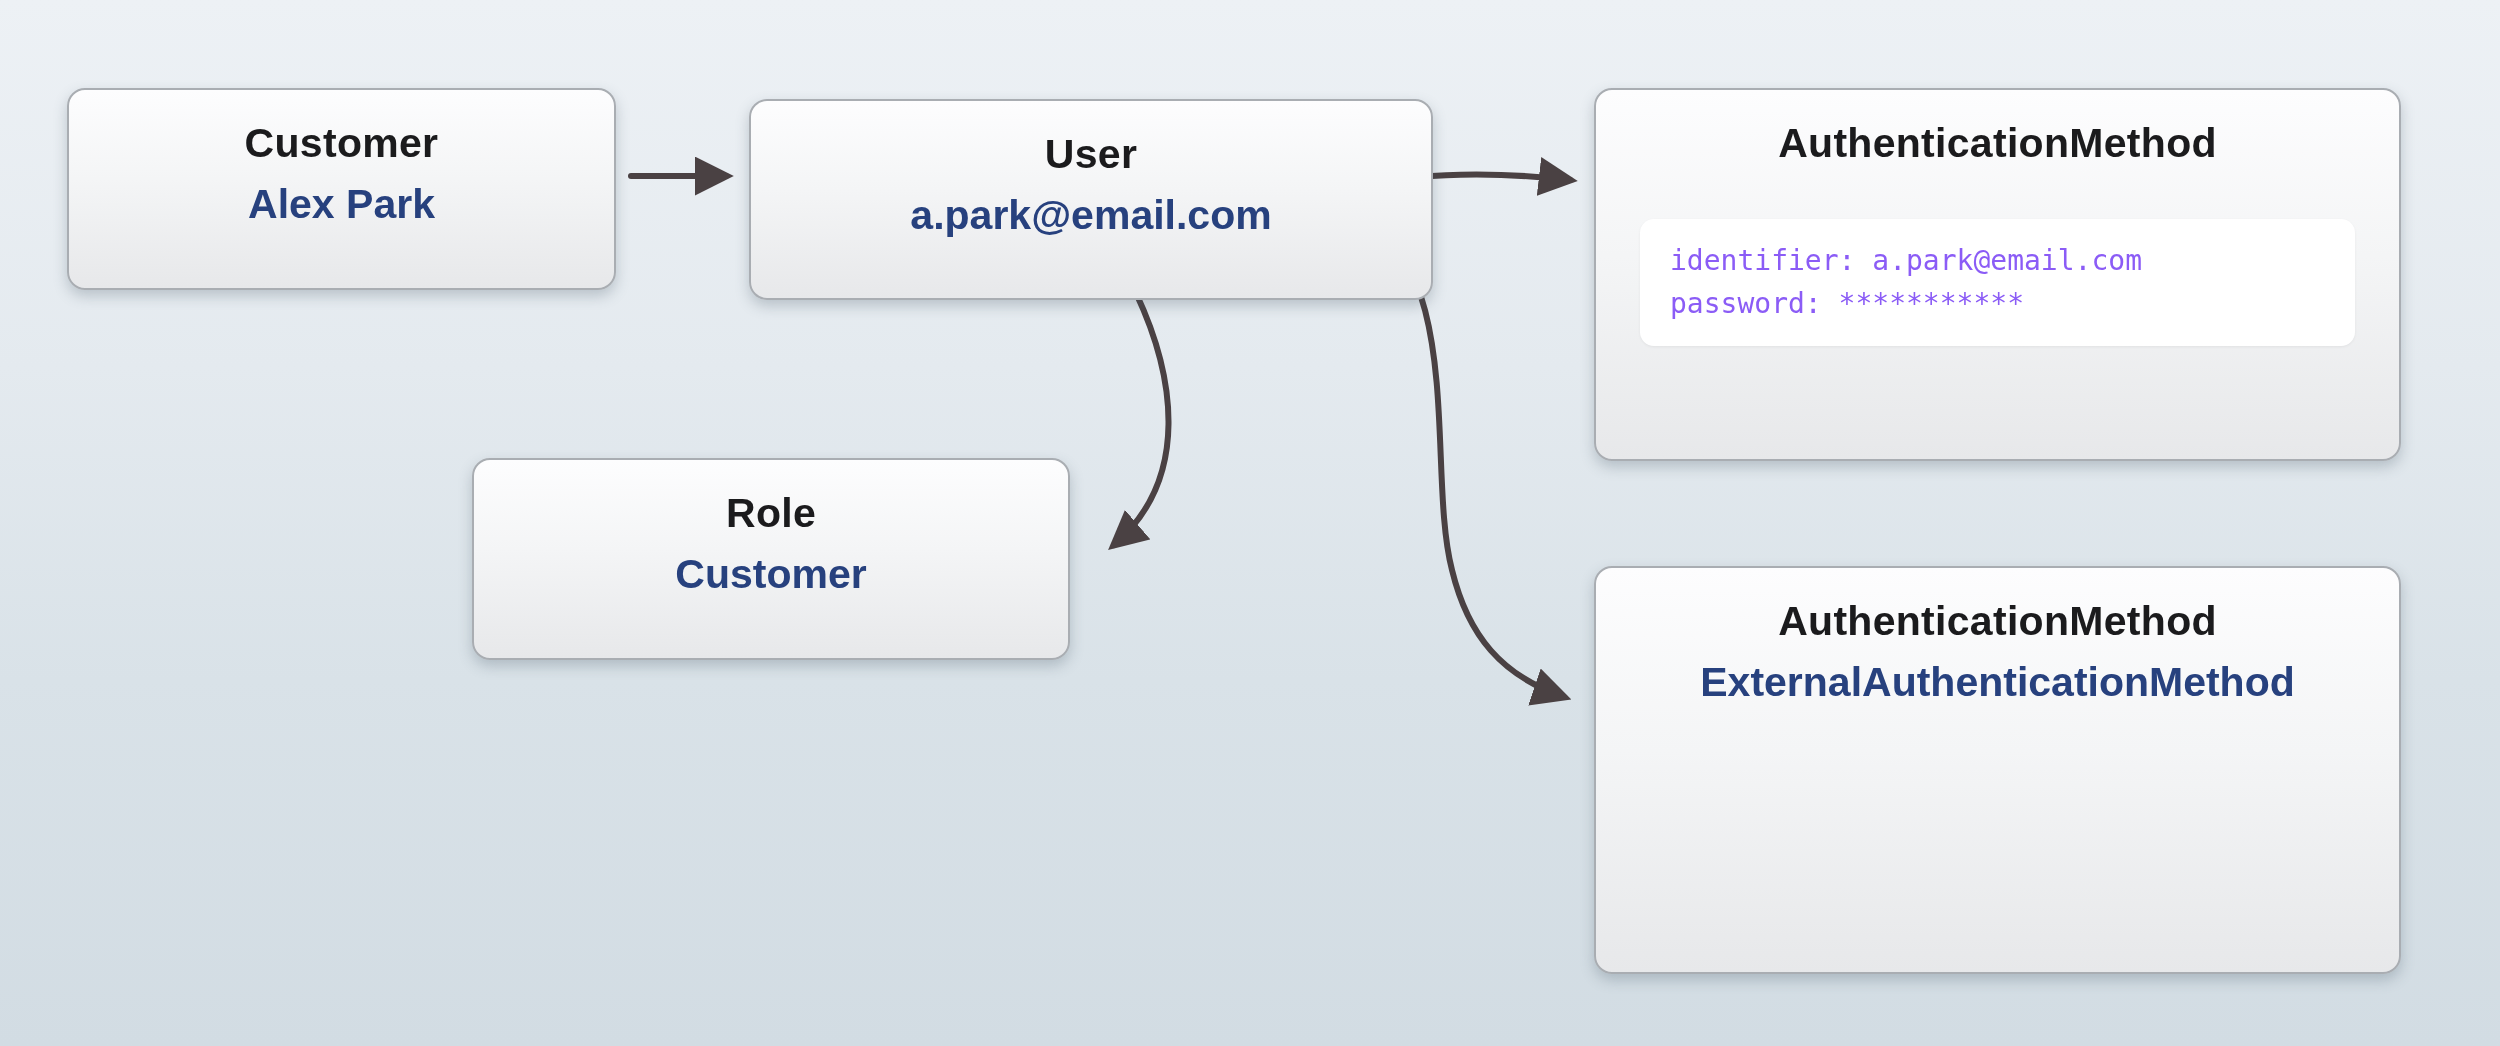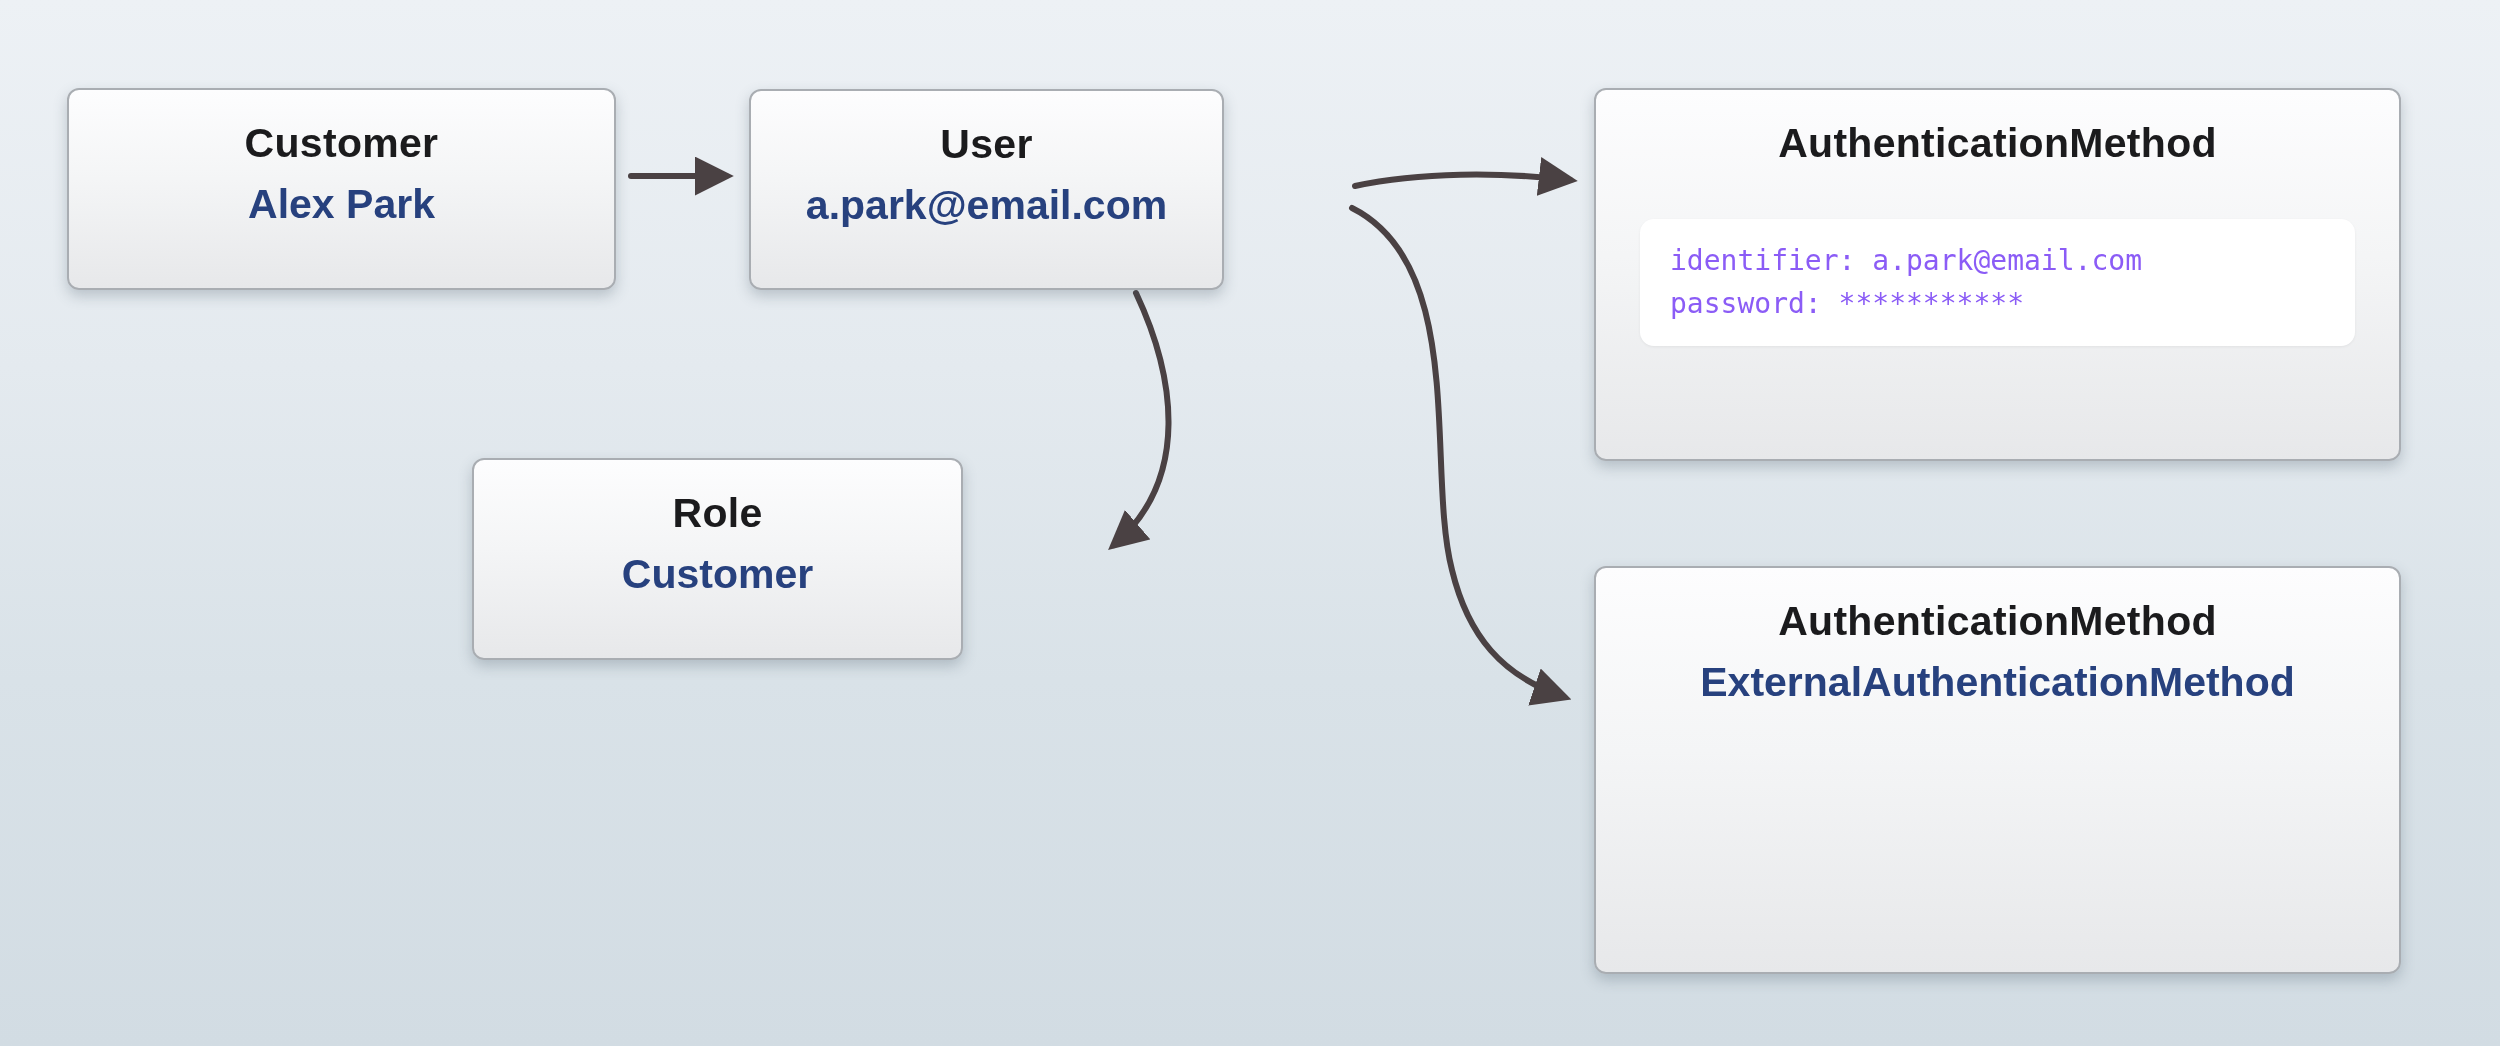--- a/index.html
+++ b/index.html
@@ -9,21 +9,21 @@
     background: linear-gradient(180deg, #edf1f5 0%, #e4eaef 35%, #d9e2e8 65%, #d2dce3 100%);
     position: relative;
     overflow: hidden;
   }
   .diagram { position: absolute; inset: 0; }
   .edges { position: absolute; left: 0; top: 0; width: 2500px; height: 1046px; pointer-events: none; }
   .node {
     position: absolute;
     background: linear-gradient(180deg, #fdfdfe 0%, #f4f5f6 45%, #e7e8ea 100%);
     border: 2px solid #a9adb2;
-    border-radius: 12px;
+    border-radius: 18px;
     box-shadow: 0 6px 14px rgba(70, 85, 100, 0.28);
     display: flex;
     flex-direction: column;
     align-items: center;
     padding-top: 30px;
   }
   .node .title {
     font-size: 41px;
     font-weight: bold;
     color: #1b1b1d;
@@ -43,23 +43,23 @@
     width: calc(100% - 88px);
     font-family: "DejaVu Sans Mono", "Liberation Mono", monospace;
     font-size: 28px;
     color: #8b5cf6;
     line-height: 1.55;
     text-align: left;
     align-self: center;
     box-shadow: 0 1px 3px rgba(0,0,0,0.06);
   }
   #node-customer      { left: 67px;   top: 88px;  width: 549px; height: 202px; }
-  #node-user          { left: 749px;  top: 89px;  width: 475px; height: 201px; }
+  #node-user          { left: 749px;  top: 99px;  width: 684px; height: 201px; }
   #node-native-auth   { left: 1594px; top: 88px;  width: 807px; height: 373px; }
-  #node-role          { left: 472px;  top: 458px; width: 491px; height: 202px; }
+  #node-role          { left: 472px;  top: 458px; width: 598px; height: 202px; }
   #node-external-auth { left: 1594px; top: 566px; width: 807px; height: 408px; }
 </style>
 </head>
 <body>
 
 <div class="diagram">
 
   <svg class="edges" viewBox="0 0 2500 1046" xmlns="http://www.w3.org/2000/svg">
     <defs>
       <marker id="arrowhead" viewBox="0 0 10 10" refX="8" refY="5" markerWidth="6.5" markerHeight="6.5" orient="auto-start-reverse">

